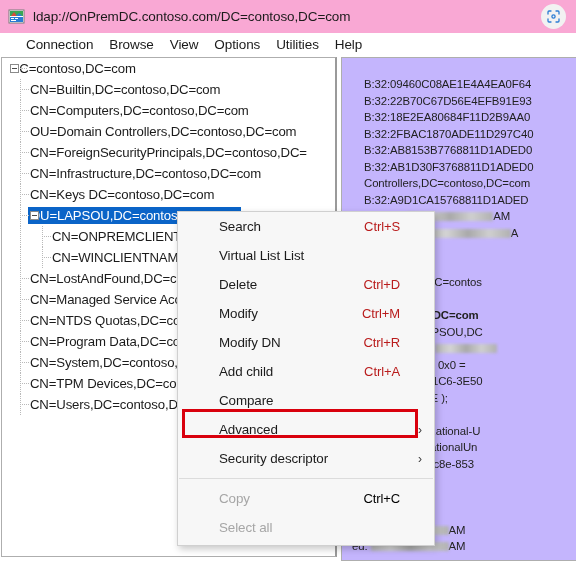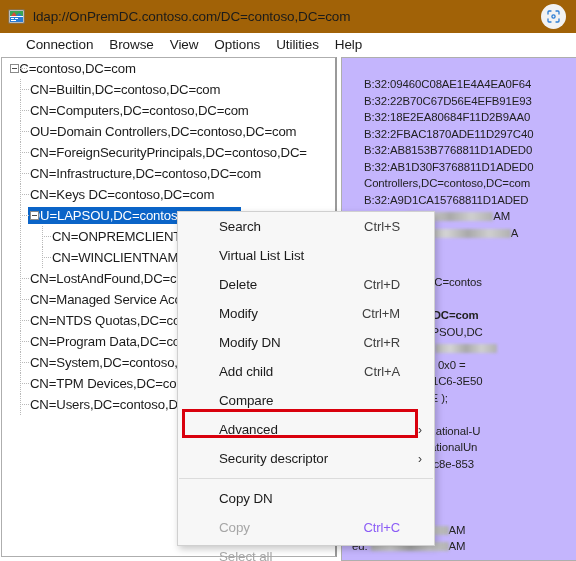--- a/index.html
+++ b/index.html
@@ -10,21 +10,21 @@
     width: 576px; height: 561px;
     position: relative;
     overflow: hidden;
     font-family: "Liberation Sans", sans-serif;
     -webkit-font-smoothing: antialiased;
   }
 
   
   #titlebar {
     position: absolute; left: 0; top: 0; width: 576px; height: 33px;
-    background: #a16207;
+    background: #f9a8d4;
     display: flex; align-items: center;
   }
   #app-icon {
     width: 17px; height: 17px; margin-left: 8px; margin-right: 8px;
     flex: 0 0 auto; position: relative;
   }
   #title-text {
     font-size: 13.5px; color: #1b1b1b; letter-spacing: -0.1px;
     white-space: nowrap;
   }
@@ -139,24 +139,24 @@
   }
   .ctx-item {
     position: relative; height: 29px;
     display: flex; align-items: center;
     font-size: 13.4px; color: #1b1b1b;
     padding-left: 41px; padding-right: 12px;
     white-space: nowrap; letter-spacing: -0.1px;
   }
   .ctx-item.disabled { color: #a6a6a6; }
   .ctx-accel {
-    margin-left: auto; font-size: 13px; color: #404040;
+    margin-left: auto; font-size: 13px; color: #b91c1c;
     padding-right: 22px;
   }
-  .ctx-item.disabled .ctx-accel { color: #8b5cf6; }
+  .ctx-item.disabled .ctx-accel { color: #000000; }
   .ctx-arrow {
     position: absolute; right: 12px; top: 50%;
     transform: translateY(-50%);
     font-size: 12px; color: #3a3a3a;
   }
   .ctx-sep {
     height: 1px; background: #dcdcdc; margin: 5px 1px;
   }
   #highlight-box {
     position: absolute; left: 4px; top: 197px;
@@ -362,23 +362,20 @@
       </div>
       <div class="ctx-item">
         <span>Advanced</span>
         <span class="ctx-arrow">›</span>
       </div>
       <div class="ctx-item">
         <span>Security descriptor</span>
         <span class="ctx-arrow">›</span>
       </div>
       <div class="ctx-sep"></div>
-      <div class="ctx-item">
-        <span>Copy DN</span>
-      </div>
       <div class="ctx-item disabled">
         <span>Copy</span>
         <span class="ctx-accel">Ctrl+C</span>
       </div>
       <div class="ctx-item disabled">
         <span>Select all</span>
       </div>
     </div>
   <div id="highlight-box"></div>
 </div>

